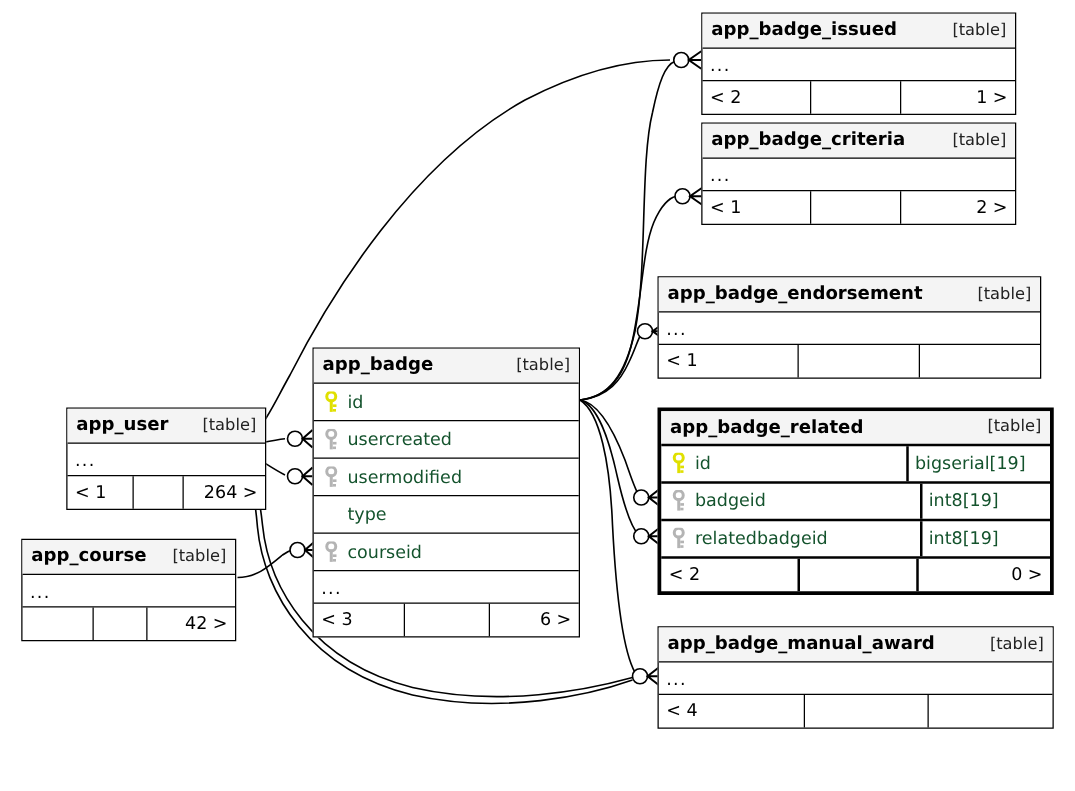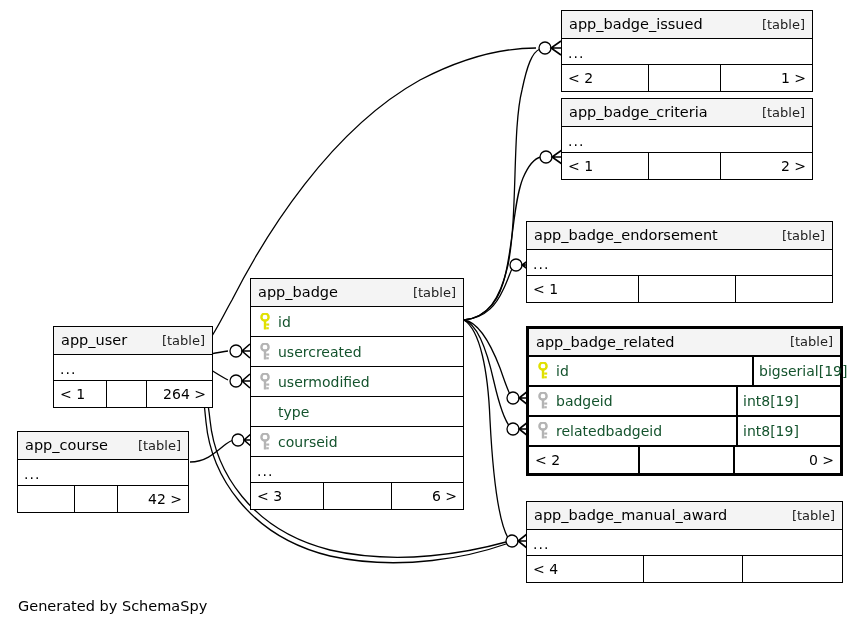--- a/index.html
+++ b/index.html
@@ -42,21 +42,21 @@
     align-items: center;
     justify-content: space-between;
     background: #f4f4f4;
     border-bottom: 1.5px solid #000000;
     padding: 2px 7px 3px 7px;
     box-sizing: border-box;
     height: 28px;
   }
   .focal > .tbl-title { border-bottom-width: 2.5px; }
   .tbl-name {
-    font-weight: normal;
+    font-weight: bold;
     font-size: 14.5px;
     color: #000000;
     white-space: nowrap;
   }
   .tbl-tag {
     font-size: 13px;
     color: #222222;
     white-space: nowrap;
     padding-left: 12px;
   }
@@ -257,21 +257,21 @@
         <span class="key">
           <svg viewBox="0 0 16 18" width="16" height="18">
             <circle cx="8" cy="4.2" r="3.6" fill="none" stroke="#e0e000" stroke-width="2.4"></circle>
             <rect x="6.8" y="6.5" width="2.4" height="10" fill="#e0e000"></rect>
             <rect x="9.2" y="10.5" width="3" height="2.1" fill="#e0e000"></rect>
             <rect x="9.2" y="14.2" width="2.6" height="2.1" fill="#e0e000"></rect>
           </svg>
         </span>
         <span>id</span>
       </span>
-      <span class="col-type" style="width:88px">bigserial[19]</span>
+      <span class="col-type" style="width:115px">bigserial[19]</span>
     </div>
 
     <div class="tbl-row">
       <span class="col-name">
         <span class="key">
           <svg viewBox="0 0 16 18" width="16" height="18">
             <circle cx="8" cy="4.2" r="3.6" fill="none" stroke="#b4b4b4" stroke-width="2.4"></circle>
             <rect x="6.8" y="6.5" width="2.4" height="10" fill="#b4b4b4"></rect>
             <rect x="9.2" y="10.5" width="3" height="2.1" fill="#b4b4b4"></rect>
             <rect x="9.2" y="14.2" width="2.6" height="2.1" fill="#b4b4b4"></rect>
@@ -413,15 +413,14 @@
       <span class="tbl-tag">[table]</span>
     </div>
     <div class="ellipsis-row">...</div>
     <div class="footer-row">
       <div class="footer-cell fc-left" style="width:58px"></div>
       <div class="footer-cell fc-left" style="width:43px"></div>
       <div class="footer-cell fc-right" style="width:71px">42 &gt;</div>
     </div>
   </div>
 
-  <div class="credit">Generated by SchemaSpy</div>
 
 </div>
 
 </body></html>

